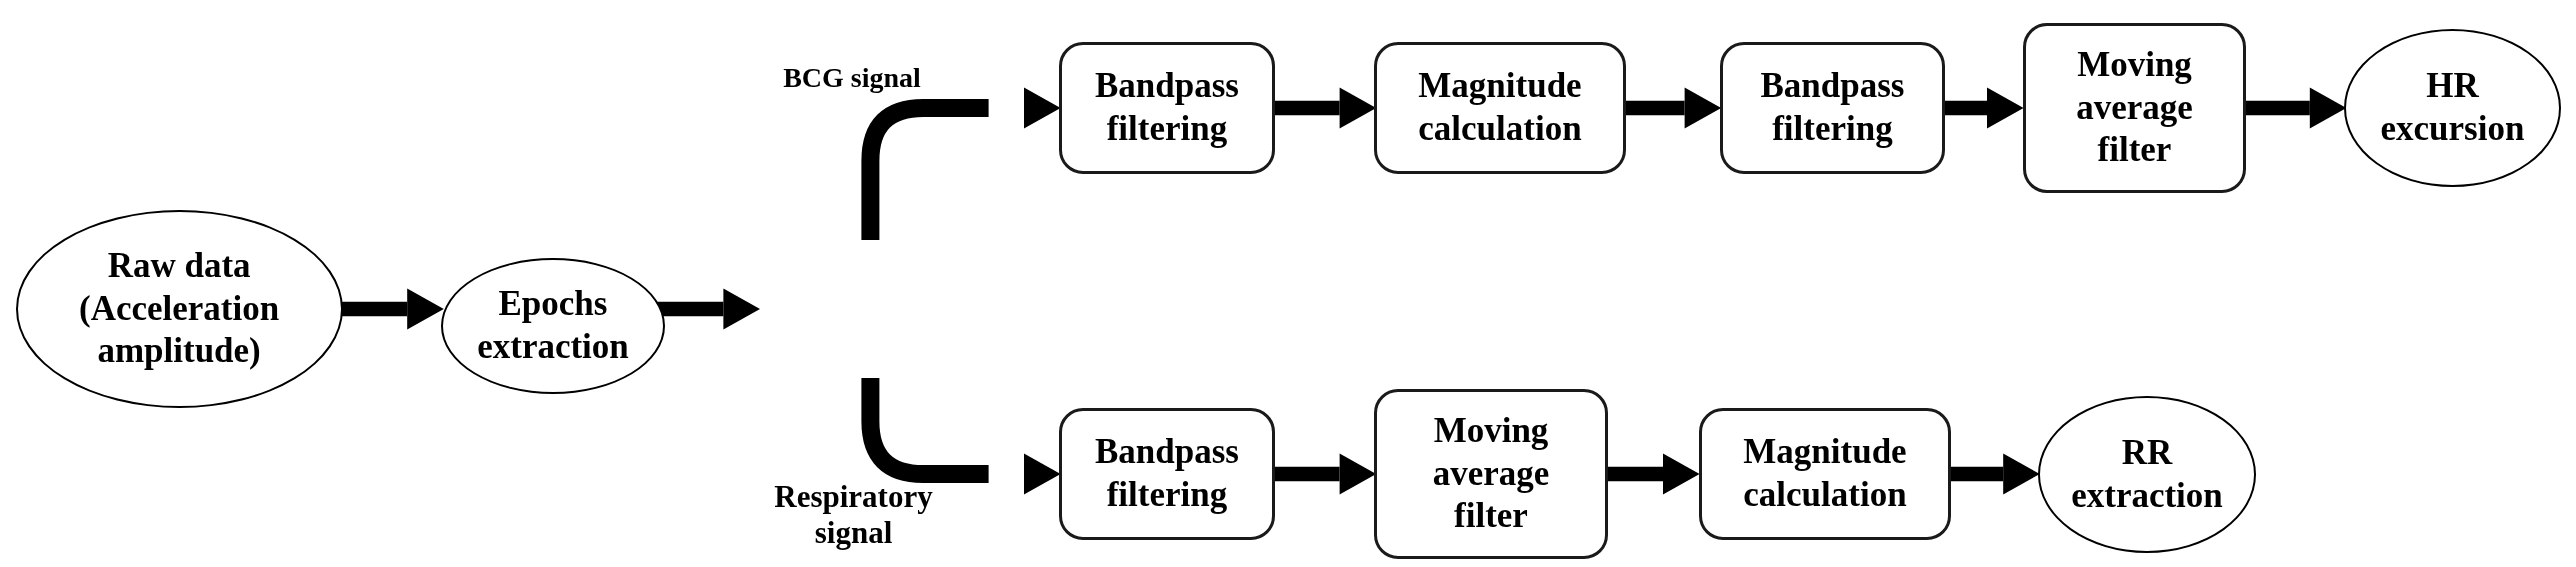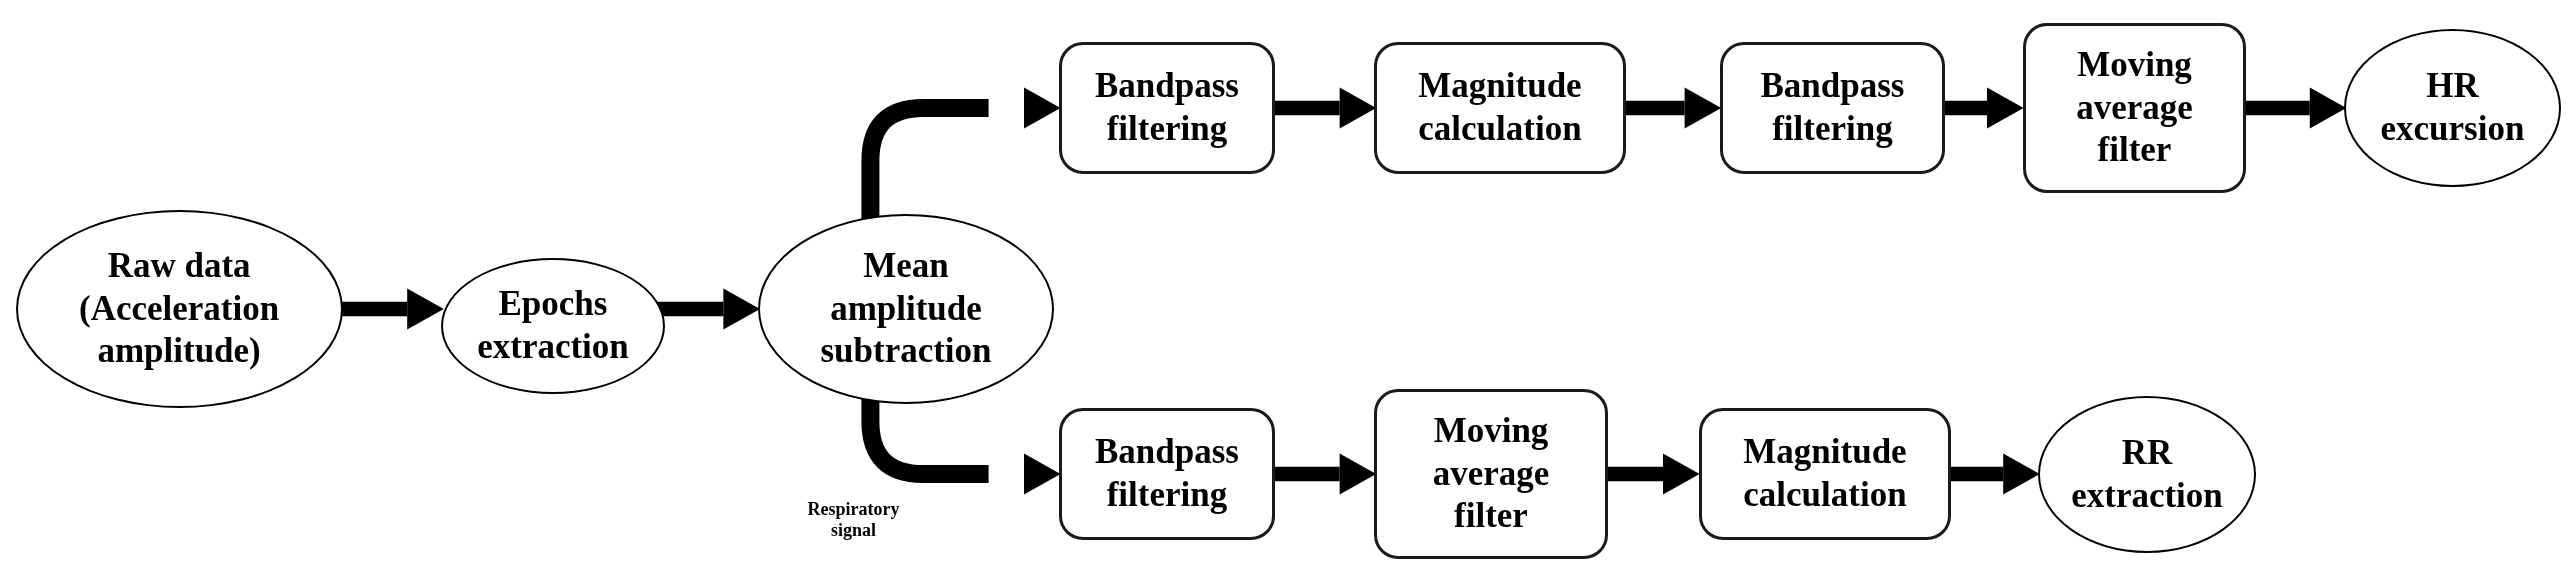--- a/index.html
+++ b/index.html
@@ -64,21 +64,21 @@
   #n-bp1        { left: 1059px; top: 42px;  width: 216px; height: 132px; }
   #n-mag1       { left: 1374px; top: 42px;  width: 252px; height: 132px; }
   #n-bp2        { left: 1720px; top: 42px;  width: 225px; height: 132px; }
   #n-maf1       { left: 2023px; top: 23px;  width: 223px; height: 170px; }
   #n-hr         { left: 2344px; top: 29px;  width: 217px; height: 158px; }
   #n-bp3        { left: 1059px; top: 408px; width: 216px; height: 132px; }
   #n-maf2       { left: 1374px; top: 389px; width: 234px; height: 170px; }
   #n-mag2       { left: 1699px; top: 408px; width: 252px; height: 132px; }
   #n-rr         { left: 2038px; top: 396px; width: 218px; height: 157px; }
   #lbl-bcg      { left: 753px; top: 62px; width: 198px; }
-  #lbl-resp     { left: 750px; top: 479px; width: 207px; font-size: 18px; margin-top: 20px; }
+  #lbl-resp     { left: 750px; top: 479px; width: 207px; font-size: 31px; }
 </style>
 </head>
 <body>
 
 <div class="canvas">
 
   <svg class="arrows" viewBox="0 0 4292 945" xmlns="http://www.w3.org/2000/svg">
 
     <path d="M 545 515 H 678" stroke="#000" stroke-width="24" fill="none"></path>
     <polygon points="739,515 678,481 678,549" fill="#000"></polygon>
@@ -110,26 +110,22 @@
 
   <div class="node ellipse" id="n-raw">
     <div class="node-label">Raw data
 (Acceleration
 amplitude)</div>
   </div>
   <div class="node ellipse" id="n-epochs">
     <div class="node-label">Epochs
 extraction</div>
   </div>
-  <div class="node ellipse" id="n-mean">
-    <div class="node-label">Mean
-amplitude
-subtraction</div>
-  </div>
 
+  <div class="flow-label" id="lbl-bcg">BCG signal</div>
   <div class="flow-label" id="lbl-resp">Respiratory
 signal</div>
 
   <div class="node box" id="n-bp1">
     <div class="node-label">Bandpass
 filtering</div>
   </div>
   <div class="node box" id="n-mag1">
     <div class="node-label">Magnitude
 calculation</div>

